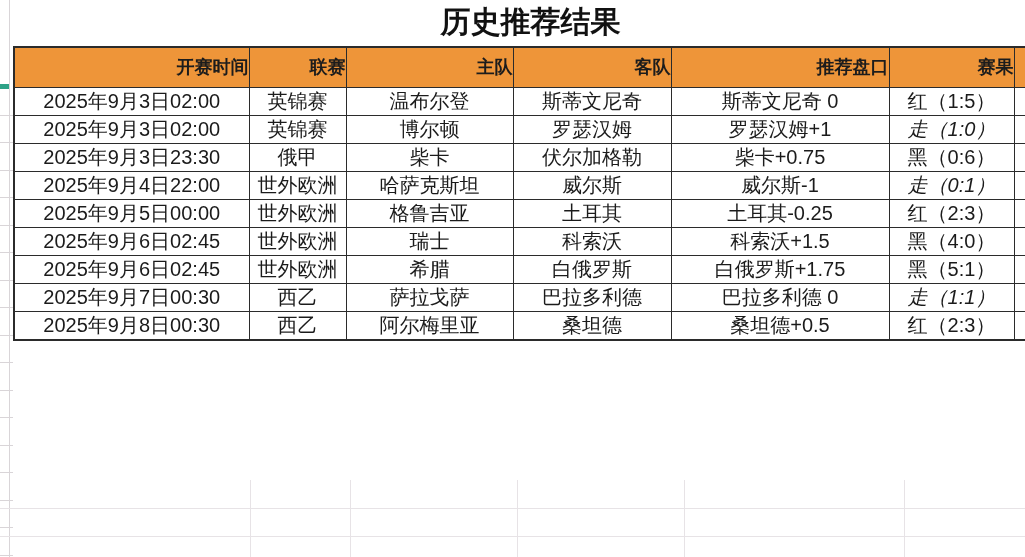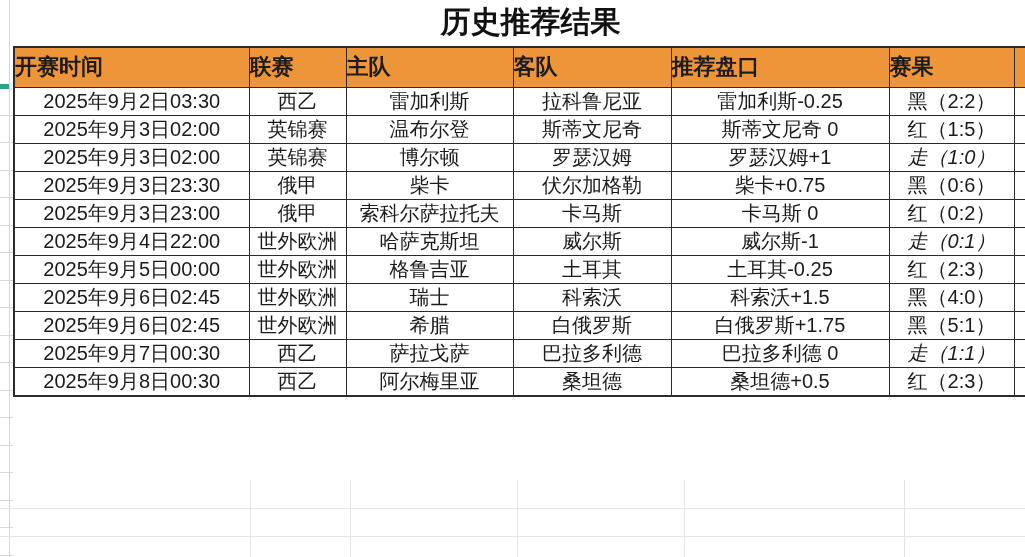--- a/index.html
+++ b/index.html
@@ -43,22 +43,22 @@
 
   
   table.results{
     position:absolute;top:46px;left:13px;width:1012px;
     border-collapse:collapse;table-layout:fixed;
     border:2px solid var(--border);
   }
   table.results th{
     background:var(--header-bg);
     border:1.5px solid var(--border);
-    height:40px;font-size:22px;font-weight:bold;color:#1c1c1c;
-    text-align:left;padding:0;white-space:nowrap;overflow:hidden;
+    height:40px;font-size:18px;font-weight:bold;color:#1c1c1c;
+    text-align:right;padding:0;white-space:nowrap;overflow:hidden;
   }
   table.results td{
     border:1.5px solid var(--border);
     height:26px;font-size:20px;color:#1b1b1b;background:#fff;
     text-align:center;padding:0;white-space:nowrap;overflow:hidden;
   }
   td.result-red{color:var(--result-red);}
   td.result-black{color:var(--result-black);}
   td.result-push{color:var(--result-push);font-style:italic;}
 </style>
@@ -89,29 +89,20 @@
         <th>联赛</th>
         <th>主队</th>
         <th>客队</th>
         <th>推荐盘口</th>
         <th>赛果</th>
         <th></th>
       </tr>
     </thead>
     <tbody>
         <tr>
-      <td>2025年9月2日03:30</td>
-      <td>西乙</td>
-      <td>雷加利斯</td>
-      <td>拉科鲁尼亚</td>
-      <td>雷加利斯-0.25</td>
-      <td class="result-black">黑（2:2）</td>
-      <td></td>
-    </tr>
-        <tr>
       <td>2025年9月3日02:00</td>
       <td>英锦赛</td>
       <td>温布尔登</td>
       <td>斯蒂文尼奇</td>
       <td>斯蒂文尼奇 0</td>
       <td class="result-red">红（1:5）</td>
       <td></td>
     </tr>
         <tr>
       <td>2025年9月3日02:00</td>
@@ -122,29 +113,20 @@
       <td class="result-push">走（1:0）</td>
       <td></td>
     </tr>
         <tr>
       <td>2025年9月3日23:30</td>
       <td>俄甲</td>
       <td>柴卡</td>
       <td>伏尔加格勒</td>
       <td>柴卡+0.75</td>
       <td class="result-black">黑（0:6）</td>
-      <td></td>
-    </tr>
-        <tr>
-      <td>2025年9月3日23:00</td>
-      <td>俄甲</td>
-      <td>索科尔萨拉托夫</td>
-      <td>卡马斯</td>
-      <td>卡马斯 0</td>
-      <td class="result-red">红（0:2）</td>
       <td></td>
     </tr>
         <tr>
       <td>2025年9月4日22:00</td>
       <td>世外欧洲</td>
       <td>哈萨克斯坦</td>
       <td>威尔斯</td>
       <td>威尔斯-1</td>
       <td class="result-push">走（0:1）</td>
       <td></td>

